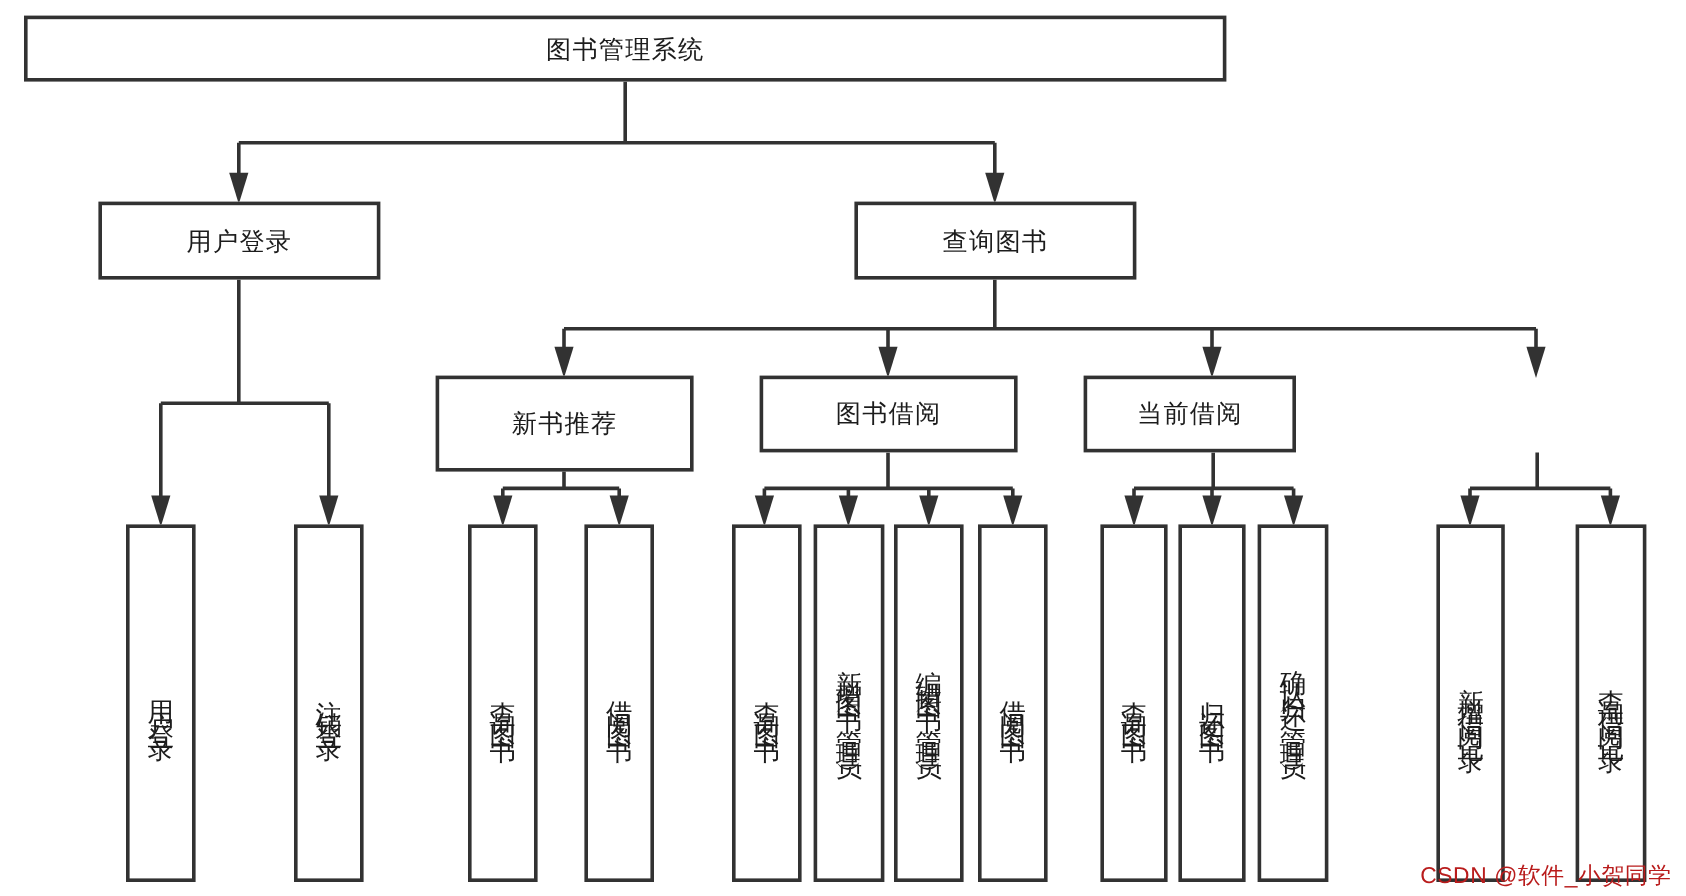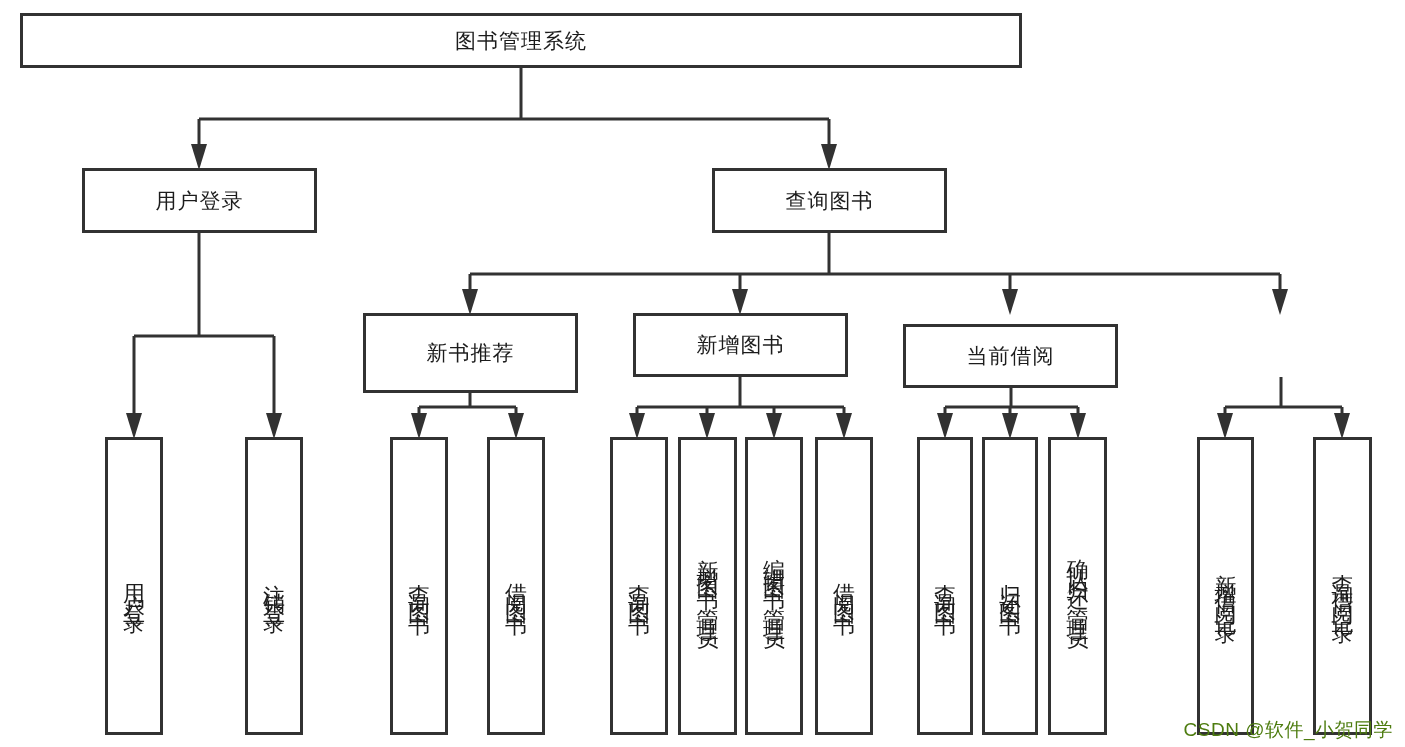--- a/index.html
+++ b/index.html
@@ -38,21 +38,21 @@
     font-size: 22px;
     letter-spacing: 10px;
     line-height: 1;
   }
   .watermark {
     position: absolute;
     right: 12px;
     bottom: 4px;
     font-size: 19px;
     letter-spacing: 0.5px;
-    color: #4d7c0f;
+    color: #b91c1c;
     z-index: 3;
     white-space: nowrap;
   }
 </style>
 </head>
 <body>
 
 <div class="canvas">
 
   <svg class="wires" width="1405" height="747" viewBox="0 0 1405 747">
@@ -96,23 +96,23 @@
     <span>用户登录</span>
   </div>
   <div class="node node-h" style="left:712px; top:168px; width:235px; height:65px;">
     <span>查询图书</span>
   </div>
 
   <div class="node node-h" style="left:363px; top:313px; width:215px; height:80px;">
     <span>新书推荐</span>
   </div>
   <div class="node node-h" style="left:633px; top:313px; width:215px; height:64px;">
-    <span>新增图书</span>
+    <span>图书借阅</span>
   </div>
-  <div class="node node-h" style="left:903px; top:324px; width:215px; height:64px;">
+  <div class="node node-h" style="left:903px; top:313px; width:177px; height:64px;">
     <span>当前借阅</span>
   </div>
 
   <div class="node node-v" style="left:105px; top:437px; width:58px; height:298px;">
     <span>用户登录</span>
   </div>
   <div class="node node-v" style="left:245px; top:437px; width:58px; height:298px;">
     <span>注销登录</span>
   </div>
 

